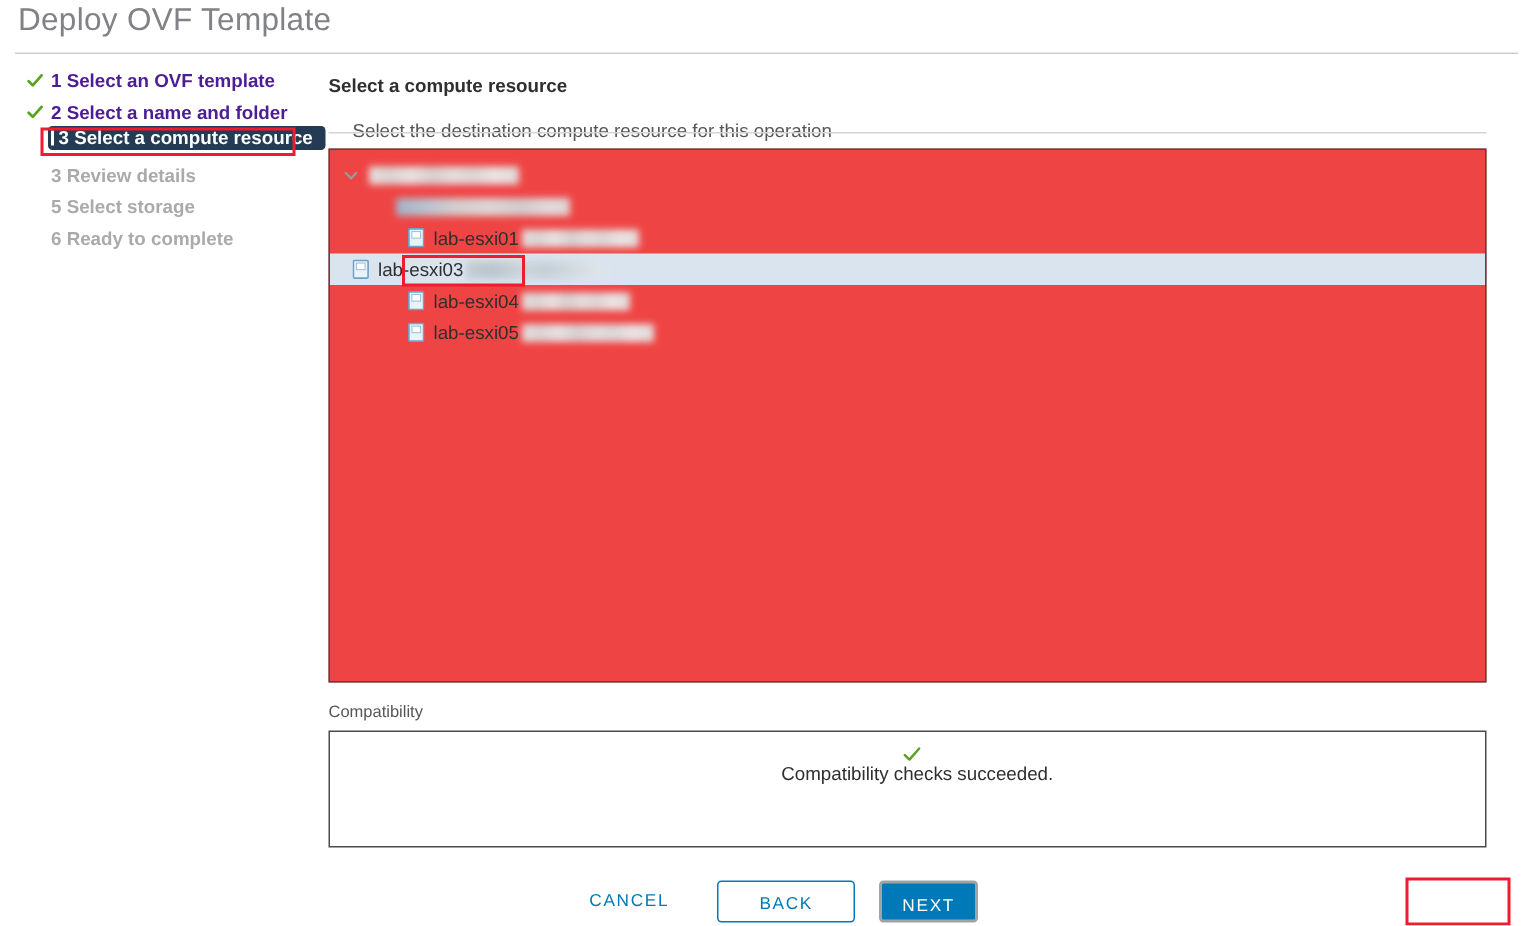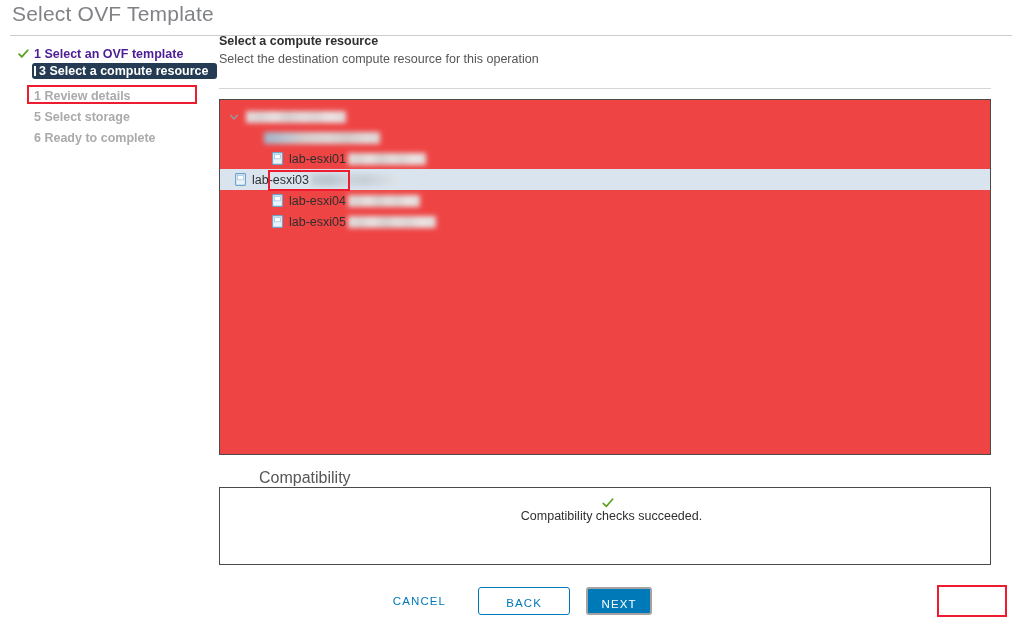--- a/index.html
+++ b/index.html
@@ -123,33 +123,33 @@
     left: 937px;
     top: 585px;
     width: 70px;
     height: 32px;
   }
 
   
   .pane-head {
     position: absolute;
     left: 219px;
-    top: 34px;
+    top: 50px;
   }
   .pane-title {
     font-size: 12.5px;
     font-weight: bold;
     color: #2f2f2f;
     margin: 0 0 4px 0;
     white-space: nowrap;
   }
   .pane-sub {
     font-size: 12.5px;
     color: #565656;
-    margin: 0;
+    margin: 16px;
     white-space: nowrap;
   }
   .pane-divider {
     position: absolute;
     left: 219px;
     top: 88px;
     width: 772px;
     height: 1px;
     background: #d4d4d4;
   }
@@ -222,23 +222,22 @@
 
   .row-dc { padding-left: 26px; }
   .row-cluster { padding-left: 44px; }
   .row-host { padding-left: 52px; }
 
   
   .compat-label {
     position: absolute;
     left: 219px;
     top: 469px;
-    font-size: 16px;
+    font-size: 11px;
     color: #565656;
-    margin-left: 40px;
   }
   .compat-box {
     position: absolute;
     left: 219px;
     top: 487px;
     width: 772px;
     height: 78px;
     border: 1px solid #4a4a4a;
     background: #ffffff;
     box-sizing: border-box;
@@ -301,41 +300,49 @@
     background: #0079b8;
     border: 2px solid #a3a3a3;
     color: #ffffff;
     width: 66px;
     margin-right: 15px;
   }
 </style>
 </head>
 <body>
 
-<div class="wizard-title">Select OVF Template</div>
+<div class="wizard-title">Deploy OVF Template</div>
 <div class="title-divider"></div>
 
 <div class="steps">
 
   <div class="step step-done">
     <span class="check">
       <svg viewBox="0 0 12 12" width="11" height="11">
         <path d="M1.2 6.2 L4.2 9.2 L10.6 1.9" fill="none" stroke="#5aa220" stroke-width="2" stroke-linecap="round" stroke-linejoin="round"></path>
       </svg>
     </span>
     <span class="step-label">1 Select an OVF template</span>
   </div>
 
+  <div class="step step-done">
+    <span class="check">
+      <svg viewBox="0 0 12 12" width="11" height="11">
+        <path d="M1.2 6.2 L4.2 9.2 L10.6 1.9" fill="none" stroke="#5aa220" stroke-width="2" stroke-linecap="round" stroke-linejoin="round"></path>
+      </svg>
+    </span>
+    <span class="step-label">2 Select a name and folder</span>
+  </div>
 
   <div class="step step-active">
     <span class="pill">3 Select a compute resource</span>
   </div>
 
   <div class="step step-todo">
-    <span class="step-label">1 Review details</span>
+    <span class="step-label">3 Review details</span>
   </div>
 
   <div class="step step-todo">
     <span class="step-label">5 Select storage</span>
   </div>
 
   <div class="step step-todo">
     <span class="step-label">6 Ready to complete</span>
   </div>
 </div>

